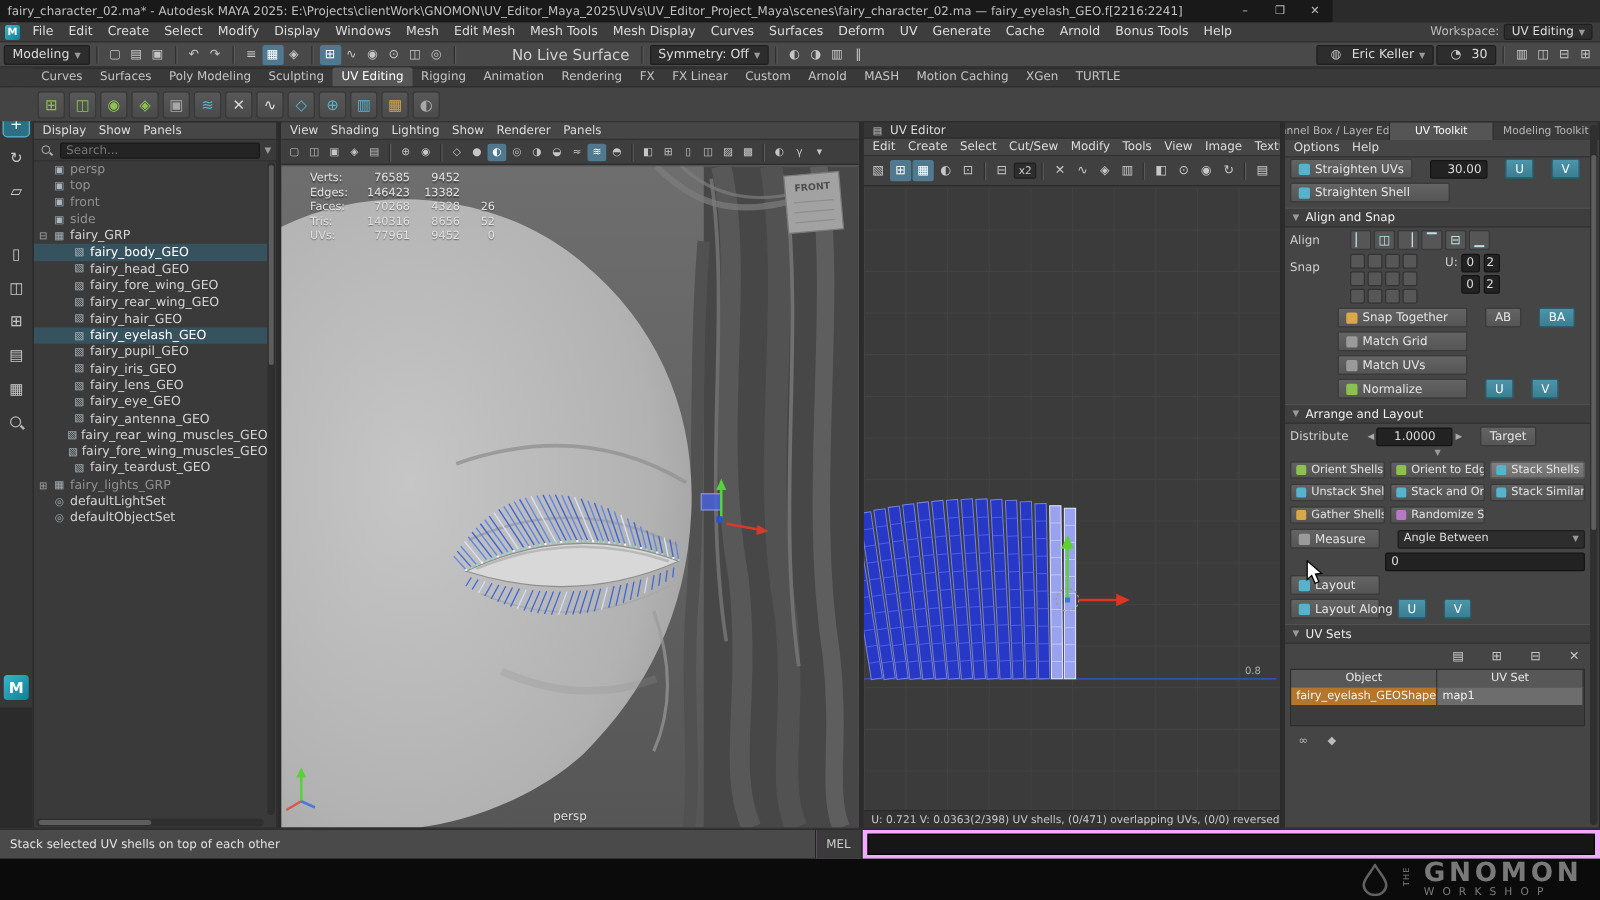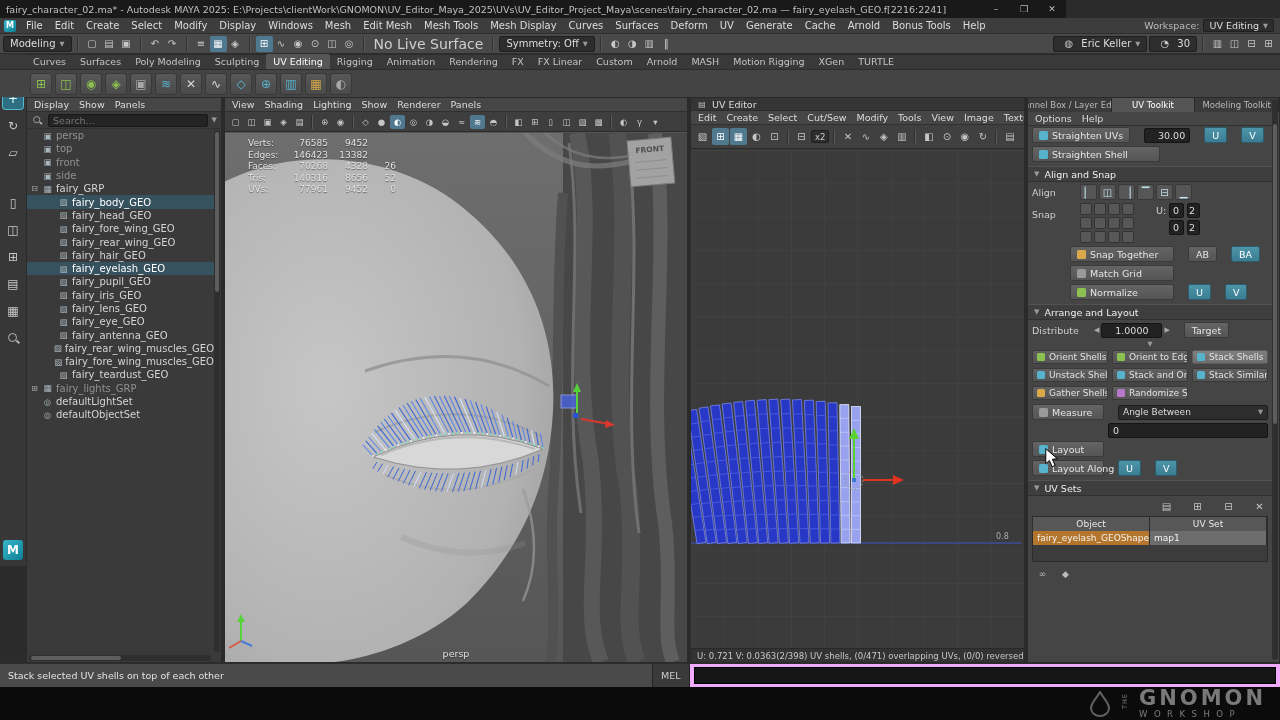--- a/index.html
+++ b/index.html
@@ -16,21 +16,21 @@
 .menu-item{padding:0 6px;font-size:10px;color:#dcdcdc;line-height:16px;white-space:nowrap;}
 #workspace{margin-left:auto;display:flex;align-items:center;gap:4px;padding-right:6px;font-size:9.5px;color:#bbb;}
 .ws-chip{display:flex;align-items:center;gap:4px;background:#2d2d2d;border:1px solid #1f1f1f;border-radius:2px;height:13px;padding:0 5px;color:#ddd;}
 .arrow{font-size:6.5px;color:#9a9a9a;}
 
 #statusline{position:absolute;left:0;top:34px;width:1280px;height:20px;background:#494949;border-bottom:1px solid #2d2d2d;display:flex;align-items:center;padding:0 3px;gap:2px;}
 .chip{display:flex;align-items:center;gap:4px;background:#2d2d2d;border:1px solid #1f1f1f;border-radius:2px;height:16px;padding:0 6px;font-size:10px;color:#ddd;white-space:nowrap;}
 .sep{width:2px;height:14px;margin:0 3px;border-left:1px solid #2f2f2f;border-right:1px solid #5a5a5a;}
 .icon-btn{min-width:17px;height:16px;display:flex;align-items:center;justify-content:center;color:#c6c6c6;font-size:10px;border-radius:2px;padding:0 1px;}
 .icon-btn.active{background:#50798f;color:#fff;}
-.flat-label{font-size:14px;color:#cfcfcf;padding:0 4px;white-space:nowrap;}
+.flat-label{font-size:12px;color:#cfcfcf;padding:0 4px;white-space:nowrap;margin-left:36px;}
 .spacer{flex:1;}
 
 #shelftabs{position:absolute;left:0;top:55px;width:1280px;height:15px;background:#393939;display:flex;align-items:flex-end;padding-left:26px;border-bottom:1px solid #2c2c2c;}
 .shelf-tab{font-size:9.5px;color:#c4c4c4;padding:1px 7px;line-height:13px;white-space:nowrap;}
 .shelf-tab.active{background:#565656;color:#fff;border-radius:2px 2px 0 0;}
 #shelf{position:absolute;left:0;top:70px;width:1280px;height:27px;background:#444;display:flex;align-items:center;gap:3px;padding-left:30px;}
 .shelf-icon{width:22px;height:22px;border-radius:3px;background:linear-gradient(#585858,#4a4a4a);border:1px solid #383838;display:flex;align-items:center;justify-content:center;font-size:12px;}
 
 
 .panel{position:absolute;background:#3f3f3f;overflow:hidden;border:1px solid #2a2a2a;}
@@ -247,21 +247,21 @@
       <span class="shelf-tab">Sculpting</span>
       <span class="shelf-tab active">UV Editing</span>
       <span class="shelf-tab">Rigging</span>
       <span class="shelf-tab">Animation</span>
       <span class="shelf-tab">Rendering</span>
       <span class="shelf-tab">FX</span>
       <span class="shelf-tab">FX Linear</span>
       <span class="shelf-tab">Custom</span>
       <span class="shelf-tab">Arnold</span>
       <span class="shelf-tab">MASH</span>
-      <span class="shelf-tab">Motion Rigging</span>
+      <span class="shelf-tab">Motion Caching</span>
       <span class="shelf-tab">XGen</span>
       <span class="shelf-tab">TURTLE</span>
     </div>
   <div id="shelf">
       <span class="shelf-icon" style="color: rgb(140, 192, 80);">⊞</span>
       <span class="shelf-icon" style="color: rgb(140, 192, 80);">◫</span>
       <span class="shelf-icon" style="color: rgb(140, 192, 80);">◉</span>
       <span class="shelf-icon" style="color: rgb(140, 192, 80);">◈</span>
       <span class="shelf-icon" style="color: rgb(168, 168, 168);">▣</span>
       <span class="shelf-icon" style="color: rgb(87, 178, 204);">≋</span>
@@ -1040,20 +1040,26 @@
         <span class="tk-btn teal sq">BA</span>
       </div>
       <div class="tk-row" style="padding-left:42px">
         <span class="tk-btn" style="width:104px">
             <span class="mini" style="background:#9a9a9a"></span>
             <span>Match Grid</span>
           </span>
       </div>
       <div class="tk-row" style="padding-left:42px">
         <span class="tk-btn" style="width:104px">
+            <span class="mini" style="background:#9a9a9a"></span>
+            <span>Match UVs</span>
+          </span>
+      </div>
+      <div class="tk-row" style="padding-left:42px">
+        <span class="tk-btn" style="width:104px">
             <span class="mini" style="background:#8cc050"></span>
             <span>Normalize</span>
           </span>
         <span class="tk-btn teal sq">U</span>
         <span class="tk-btn teal sq">V</span>
       </div>
 
       <div class="tk-header">
         <span class="arrow">▼</span>
         <span>Arrange and Layout</span>

